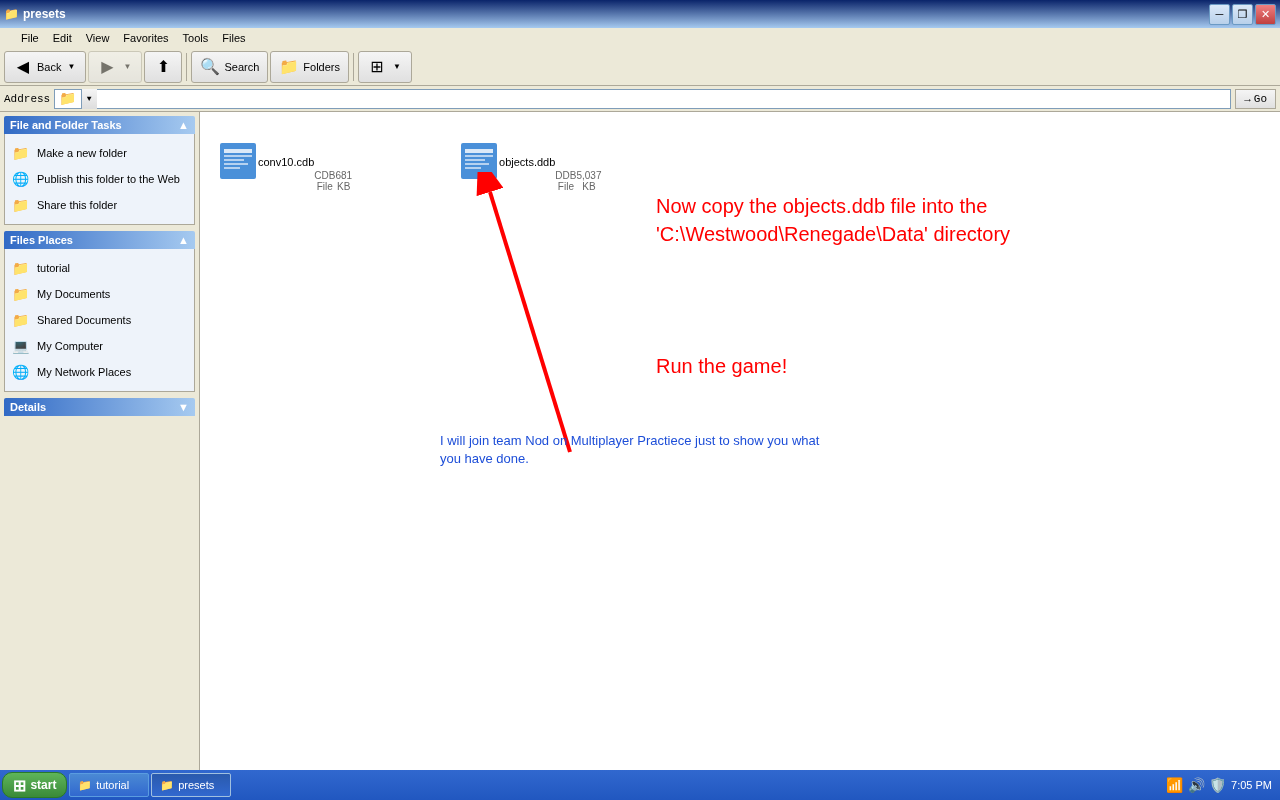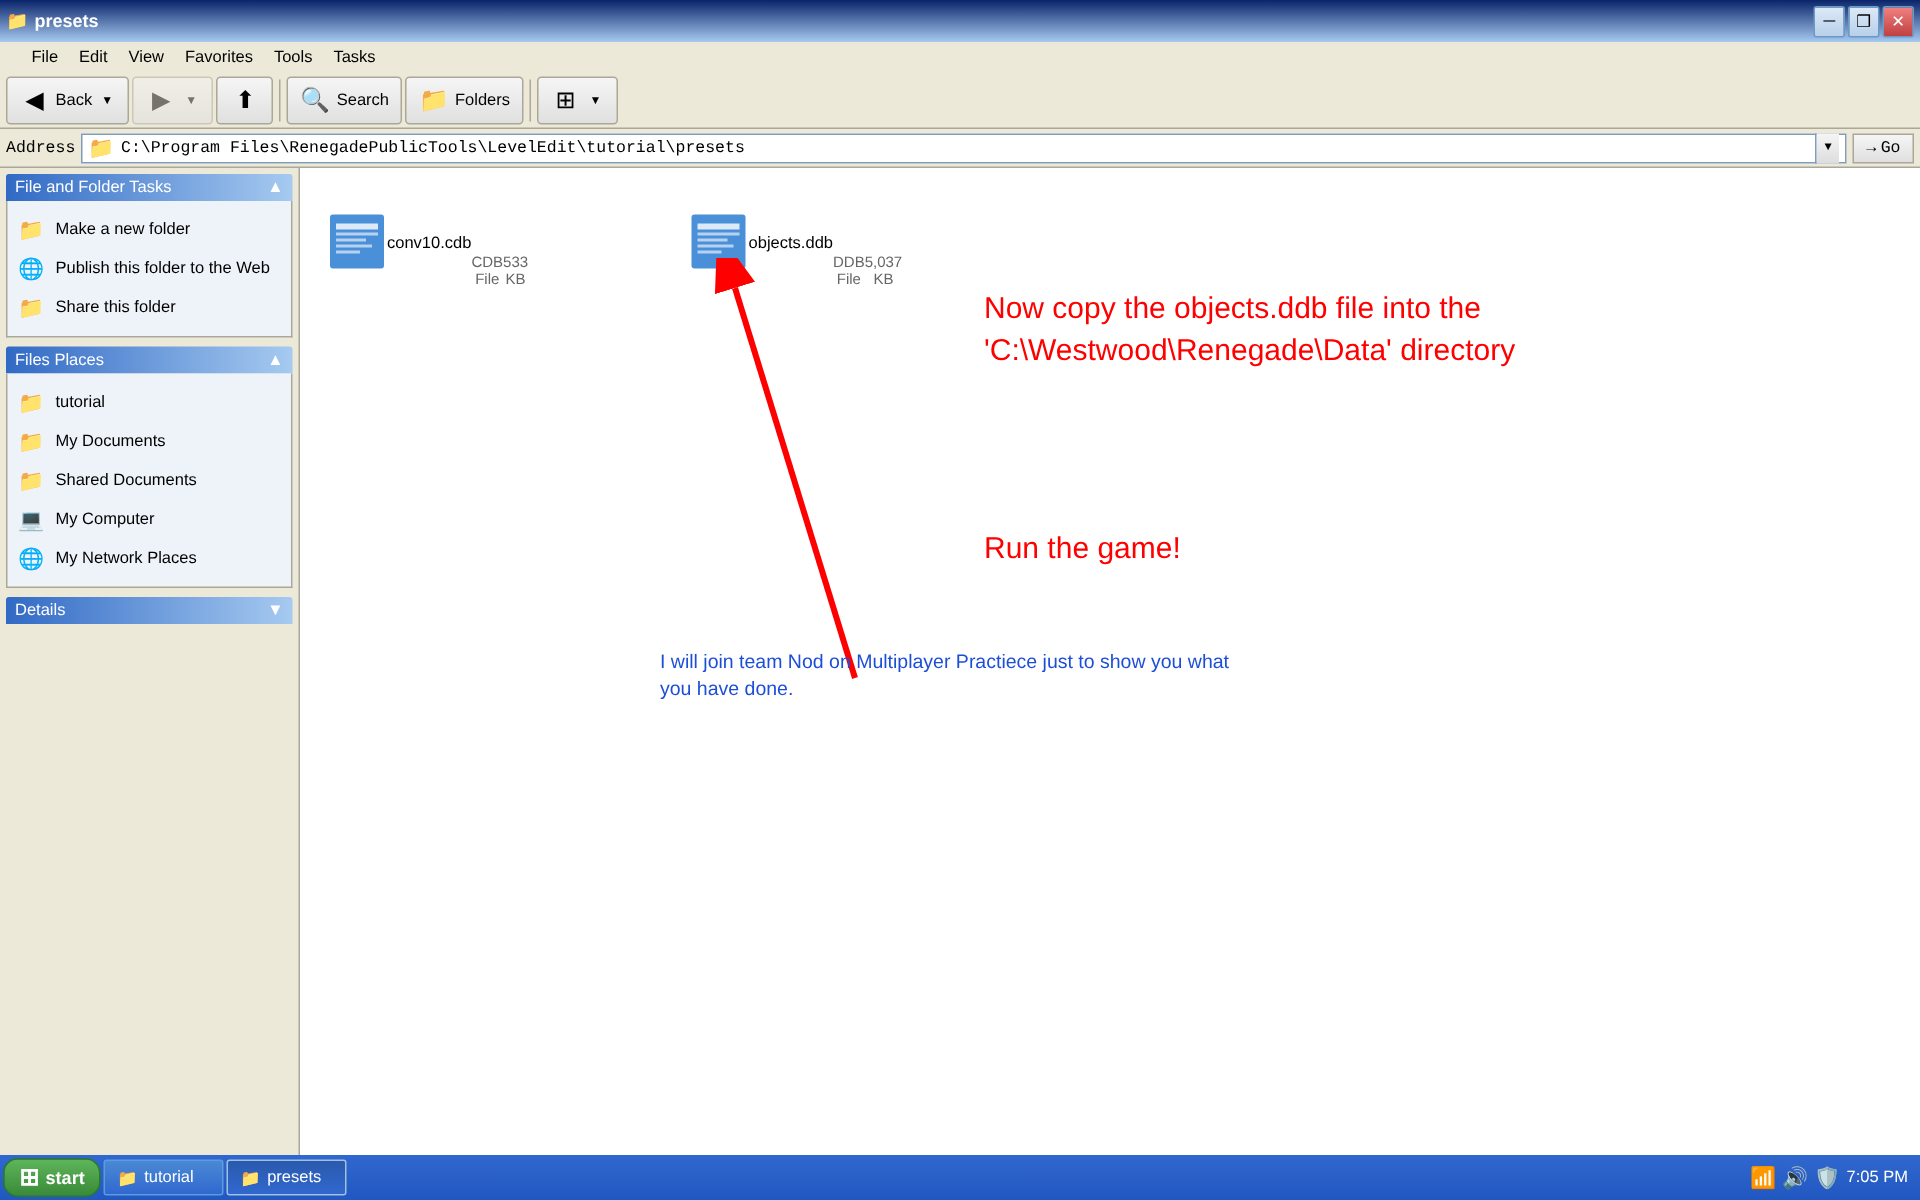--- a/index.html
+++ b/index.html
@@ -60,21 +60,21 @@
     #main { display: flex; height: calc(800px - 28px - 20px - 38px - 26px - 30px); }
 
     
     #left-panel {
       width: 200px; background: #ECE9D8; border-right: 1px solid #ACA899;
       overflow-y: auto; padding: 4px;
     }
     .panel-section { margin-bottom: 6px; }
     .panel-header {
       background: linear-gradient(to right, #316AC5, #A6CAF0);
-      color: white; font-weight: normal; font-size: 11px;
+      color: white; font-weight: bold; font-size: 11px;
       padding: 3px 6px; display: flex; align-items: center; justify-content: space-between;
       cursor: pointer; border-radius: 2px 2px 0 0;
     }
     .panel-content { background: #EEF3FA; border: 1px solid #ACA899; border-top: none; padding: 6px 4px; }
     .panel-item { display: flex; align-items: center; gap: 6px; padding: 3px 2px; cursor: pointer; font-size: 11px; }
     .panel-item-icon { width: 20px; height: 20px; display: flex; align-items: center; justify-content: center; font-size: 14px; }
 
     
     #file-area { flex: 1; background: white; padding: 10px; overflow: auto; position: relative; }
 
@@ -132,21 +132,21 @@
     <div class="title-btn" style="background:linear-gradient(to bottom,#f08080,#c04040);color:white;">✕</div>
   </div>
 </div>
 
 <div id="menubar">
   <span class="menu-item">File</span>
   <span class="menu-item">Edit</span>
   <span class="menu-item">View</span>
   <span class="menu-item">Favorites</span>
   <span class="menu-item">Tools</span>
-  <span class="menu-item">Tasks</span>
+  <span class="menu-item">Files</span>
 </div>
 
 <div id="toolbar">
   <div class="toolbar-btn">
     <span class="toolbar-icon">◀</span>
     <span>Back</span>
     <span class="toolbar-dropdown">▼</span>
   </div>
   <div class="toolbar-btn" style="opacity:0.5;">
     <span class="toolbar-icon">▶</span>
@@ -168,21 +168,20 @@
   <div class="toolbar-btn">
     <span class="toolbar-icon">⊞</span>
     <span class="toolbar-dropdown">▼</span>
   </div>
 </div>
 
 <div id="addressbar">
   <span id="address-label">Address</span>
   <div id="address-box">
     <span id="address-folder-icon">📁</span>
-    <span id="address-text">C:\Program Files\RenegadePublicTools\LevelEdit\tutorial\presets</span>
     <div id="address-dropdown">▼</div>
   </div>
   <div id="go-btn">
     <span>→</span>
     <span>Go</span>
   </div>
 </div>
 
 <div id="main">
 
@@ -257,21 +256,21 @@
             <rect x="2" y="2" width="36" height="36" fill="#4a90d9" rx="2"></rect>
             <rect x="6" y="8" width="28" height="4" fill="white" opacity="0.8"></rect>
             <rect x="6" y="14" width="28" height="2" fill="white" opacity="0.6"></rect>
             <rect x="6" y="18" width="20" height="2" fill="white" opacity="0.6"></rect>
             <rect x="6" y="22" width="24" height="2" fill="white" opacity="0.6"></rect>
             <rect x="6" y="26" width="16" height="2" fill="white" opacity="0.6"></rect>
           </svg>
         </div>
         <div class="file-name">conv10.cdb</div>
         <div class="file-info">CDB File</div>
-        <div class="file-info">533 KB</div>
+        <div class="file-info">681 KB</div>
       </div>
     </div>
     <div style="display:inline-block; vertical-align:top; margin-left: 140px;">
       <div class="file-item">
         <div class="file-icon">
           <svg width="40" height="40" viewBox="0 0 40 40">
             <rect x="2" y="2" width="36" height="36" fill="#4a90d9" rx="2"></rect>
             <rect x="6" y="8" width="28" height="4" fill="white" opacity="0.8"></rect>
             <rect x="6" y="14" width="28" height="2" fill="white" opacity="0.6"></rect>
             <rect x="6" y="18" width="20" height="2" fill="white" opacity="0.6"></rect>

